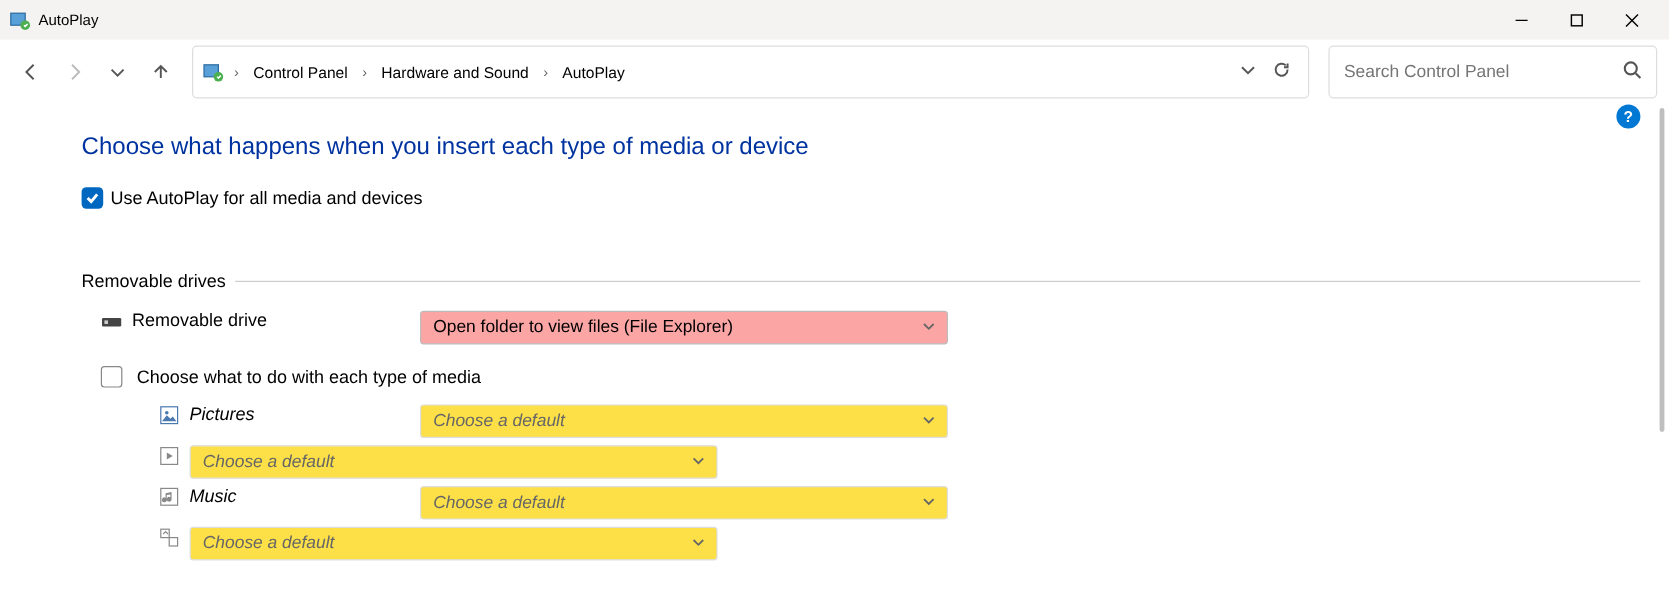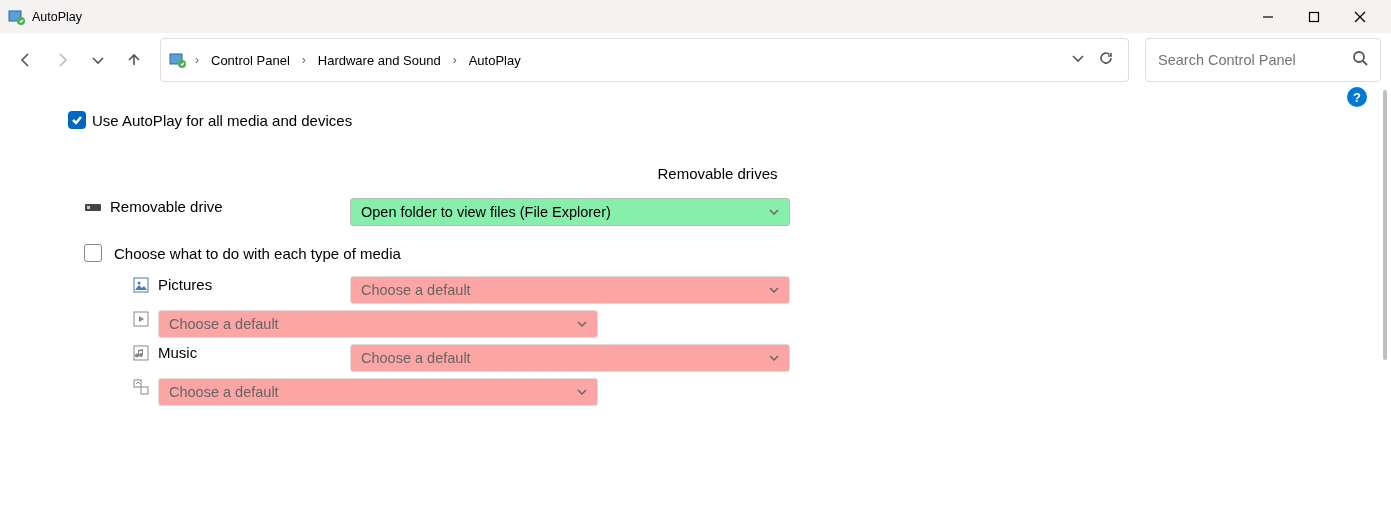--- a/index.html
+++ b/index.html
@@ -16,49 +16,49 @@
 
 .toolbar { height: 54px; display: flex; align-items: center; padding: 0 10px; gap: 4px; }
 .nav-btn { width: 32px; height: 32px; display:flex; align-items:center; justify-content:center; border-radius:4px; }
 .nav-btn svg { width:16px; height:16px; stroke:#555; fill:none; stroke-width:1.6;}
 .crumb-box { flex: 1; height: 44px; border:1px solid #ddd; border-radius:4px; display:flex; align-items:center; padding:0 8px; gap:6px; margin-left:6px; background:#fff;}
 .crumb-box .bc-icon { width:18px; height:18px; display:flex; align-items:center; justify-content:center;}
 .crumb-sep { color:#666; font-size:12px; padding:0 2px;}
 .crumb { font-size:13px; color:#000; padding:4px 4px; border-radius:3px;}
 .crumb-actions { margin-left:auto; display:flex; gap:12px; align-items:center; padding-right:6px;}
 .crumb-actions svg{width:16px;height:16px;stroke:#555;fill:none;stroke-width:1.6;}
-.searchbox { width:236px; height:44px; border:1px solid #ddd; border-radius:4px; display:flex; align-items:center; padding:0 12px; margin-left:12px; background:#fff;}
+.searchbox { width:274px; height:44px; border:1px solid #ddd; border-radius:4px; display:flex; align-items:center; padding:0 12px; margin-left:12px; background:#fff;}
 .searchbox input { flex:1; border:none; outline:none; font-size:14.5px; color:#333; background:transparent;}
 .searchbox svg{width:16px;height:16px;stroke:#555;fill:none;stroke-width:1.8;}
 
 
 .content { padding: 24px 24px 0 68px; position:relative;}
 .page-heading { font-size: 20px; color:#0033a0; font-weight:400; margin-bottom:22px;}
 .help-badge { position:absolute; right:24px; top:0; width:20px; height:20px; border-radius:50%; background:#0078d4; color:#fff; font-size:13px; font-weight:600; display:flex; align-items:center; justify-content:center;}
 
-.check-line { display:flex; align-items:center; gap:6px; margin-bottom:36px;text-align:center;}
+.check-line { display:flex; align-items:center; gap:6px; margin-bottom:52px;text-align:center;}
 .check { width:18px; height:18px; border-radius:4px; background:#0067c0; display:flex; align-items:center; justify-content:center;}
 .check svg{width:12px;height:12px;stroke:#fff;stroke-width:2.5;fill:none;}
 .check.empty { background:#fff; border:1.5px solid #888; border-radius:3px;}
 .check-label { font-size:15px; color:#000;}
 
-.group-header { display:flex; align-items:center; font-size:15px; color:#000; margin-bottom:16px;flex-direction:column;}
+.group-header { display:flex; align-items:center; font-size:15px; color:#000; margin-bottom:16px;}
 .group-header .line { flex:1; height:1px; background:#ccc; margin-left:8px;}
 
 .row { display:flex; align-items:flex-start; margin-bottom:8px; padding-left:16px;}
 .row .row-icon { width:18px; height:18px; margin-right:8px; display:flex; align-items:center; justify-content:center;}
 .row .row-label { font-size:15px; color:#000; width: 240px;}
-.row .dropdown { width:440px; height:28px; border:1px solid #bbb; border-radius:3px; background:#86efac; display:flex; align-items:center; padding:0 10px; font-size:14.5px; color:#000; position:relative;}
-.row .dropdown.disabled { background:#fca5a5; color:#666; border-color:#ddd;}
+.row .dropdown { width:440px; height:28px; border:1px solid #bbb; border-radius:3px; background:#fca5a5; display:flex; align-items:center; padding:0 10px; font-size:14.5px; color:#000; position:relative;}
+.row .dropdown.disabled { background:#fde047; color:#666; border-color:#ddd;}
 .row .dropdown .dd-arrow { position:absolute; right:10px; top:50%; transform:translateY(-50%);}
 .row .dropdown .dd-arrow svg{width:10px;height:10px;stroke:#666;fill:none;stroke-width:1.5;}
 
 .subcheck-row { display:flex; align-items:center; gap:12px; padding-left:16px; margin:18px 0 14px 0;}
 .media-rows { padding-left:64px;}
-.media-rows .row { padding-left:0; margin-bottom:6px;}
+.media-rows .row { padding-left:0; margin-bottom:6px;font-style:italic;}
 .media-rows .row .row-label { width:192px;}
 
 
 .vscroll { position:absolute; right:2px; top:90px; width:8px; height:410px; background:transparent;}
 .vscroll .thumb { position:absolute; top:0; width:4px; left:2px; height:270px; background:#bfbfbf; border-radius:2px;}
 </style>
 </head>
 <body>
 
 <div class="titlebar">
@@ -140,20 +140,21 @@
     <input placeholder="Search Control Panel" style="">
     <span><svg viewBox="0 0 16 16">
           <circle cx="7" cy="7" r="5"></circle>
           <line x1="11" y1="11" x2="15" y2="15"></line>
         </svg></span>
   </div>
 </div>
 
 <div class="content">
   <div class="help-badge">?</div>
+  <div class="page-heading">Choose what happens when you insert each type of media or device</div>
 
   <div class="check-line">
     <span class="check">
         <svg viewBox="0 0 12 12">
           <path d="M2 6l3 3 5-6"></path>
         </svg>
       </span>
     <span class="check-label">Use AutoPlay for all media and devices</span>
   </div>
 

